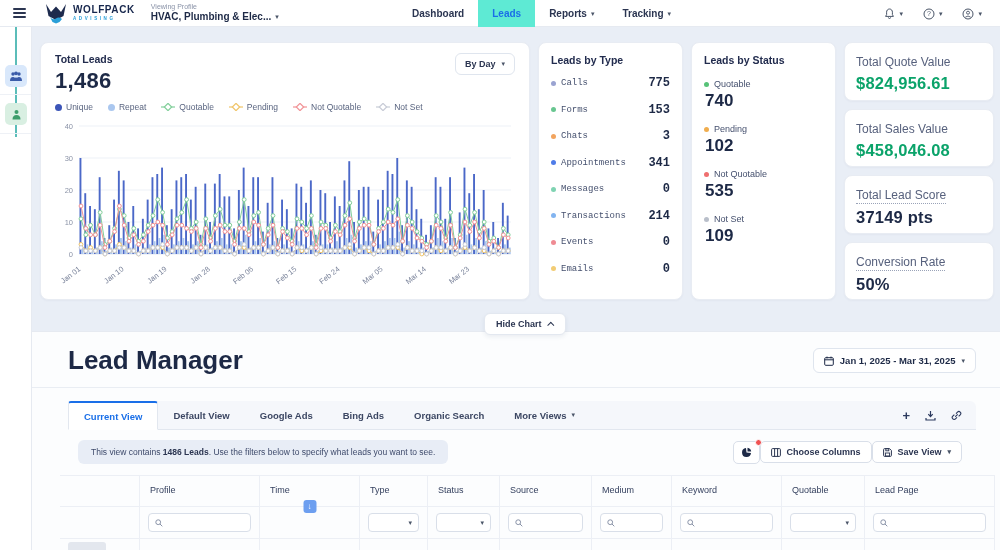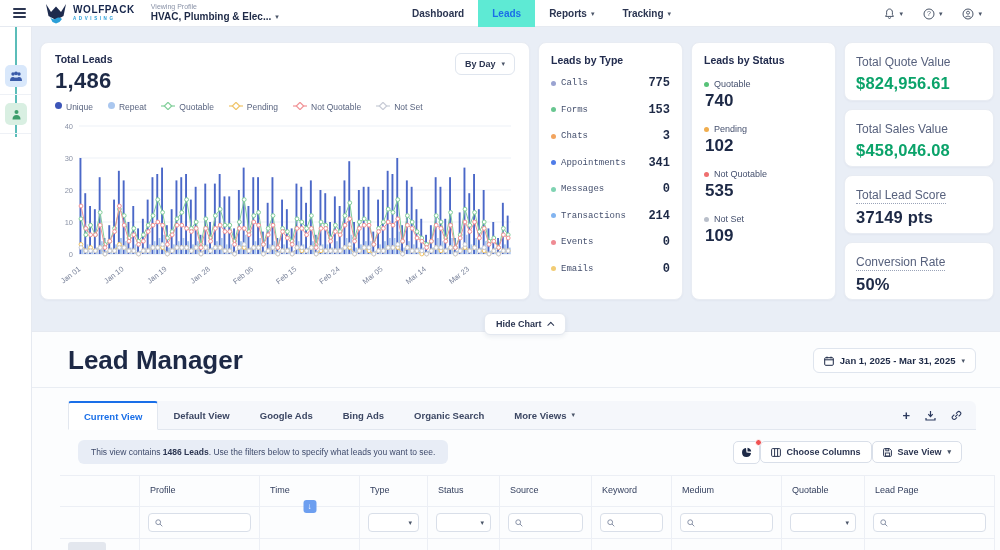--- a/index.html
+++ b/index.html
@@ -35,21 +35,21 @@
   .main { position:absolute; top:27px; left:32px; width:968px; height:523px; background:#e9eef6; }
   .dash { position:absolute; top:15px; left:8px; display:flex; gap:8px; }
   .card { background:#fff; border:1px solid #e8ecf3; border-radius:8px; box-shadow:0 1px 2px rgba(40,60,100,.04); }
 
   .card-leads { width:490px; height:258px; padding:10px 14px 6px 14px; }
   .tl-head { display:flex; justify-content:space-between; align-items:flex-start; }
   .tl-title { font-size:10.5px; font-weight:bold; color:#222c4e; }
   .tl-value { font-size:22px; font-weight:bold; color:#1d2946; margin-top:3px; letter-spacing:.3px; }
   .byday-btn { display:flex; align-items:center; gap:6px; border:1px solid #dfe5ee; border-radius:6px; padding:5px 9px; font-size:9px; font-weight:bold; color:#2b3551; background:#fff; cursor:pointer; }
   .legend { display:flex; gap:15px; margin-top:8px; align-items:center; flex-wrap:wrap; }
-  .leg-item { display:flex; align-items:flex-start; gap:4px; font-size:8.5px; color:#5a6580; }
+  .leg-item { display:flex; align-items:center; gap:4px; font-size:8.5px; color:#5a6580; }
   .chart-wrap { margin-top:4px; }
 
   .card-type, .card-status { width:145px; height:258px; padding:11px 12px; }
   .panel-title { font-size:10.5px; font-weight:bold; color:#222c4e; }
   .type-list { margin-top:4px;font-family:Liberation Mono, monospace; }
   .type-row { display:flex; justify-content:space-between; align-items:center; height:26.5px; cursor:default; }
   .type-label { display:flex; align-items:center; gap:5px; font-size:9px; color:#45506e; }
   .dot { width:5px; height:5px; border-radius:50%; display:inline-block; }
   .type-val { font-size:12px; font-weight:bold; color:#1d2946; }
   .status-list { margin-top:6px; }
@@ -1007,22 +1007,22 @@
       </div>
     </div>
 
     <div class="lead-table" id="lead-table">
         <div class="th"><span></span></div>
         <div class="th"><span>Profile</span></div>
         <div class="th"><span>Time</span><div class="sort-badge">↓</div></div>
         <div class="th"><span>Type</span></div>
         <div class="th"><span>Status</span></div>
         <div class="th"><span>Source</span></div>
+        <div class="th"><span>Medium</span></div>
         <div class="th"><span>Keyword</span></div>
-        <div class="th"><span>Medium</span></div>
         <div class="th"><span>Quotable</span></div>
         <div class="th"><span>Lead Page</span></div>
         <div class="fc"></div>
         <div class="fc">
           <div class="search-box">
             <svg width="8" height="8" viewBox="0 0 8 8">
               <circle cx="3.2" cy="3.2" r="2.4" fill="none" stroke="#8a93a8" stroke-width="1"></circle>
               <line x1="5" y1="5" x2="7.3" y2="7.3" stroke="#8a93a8" stroke-width="1"></line>
             </svg>
           </div>

